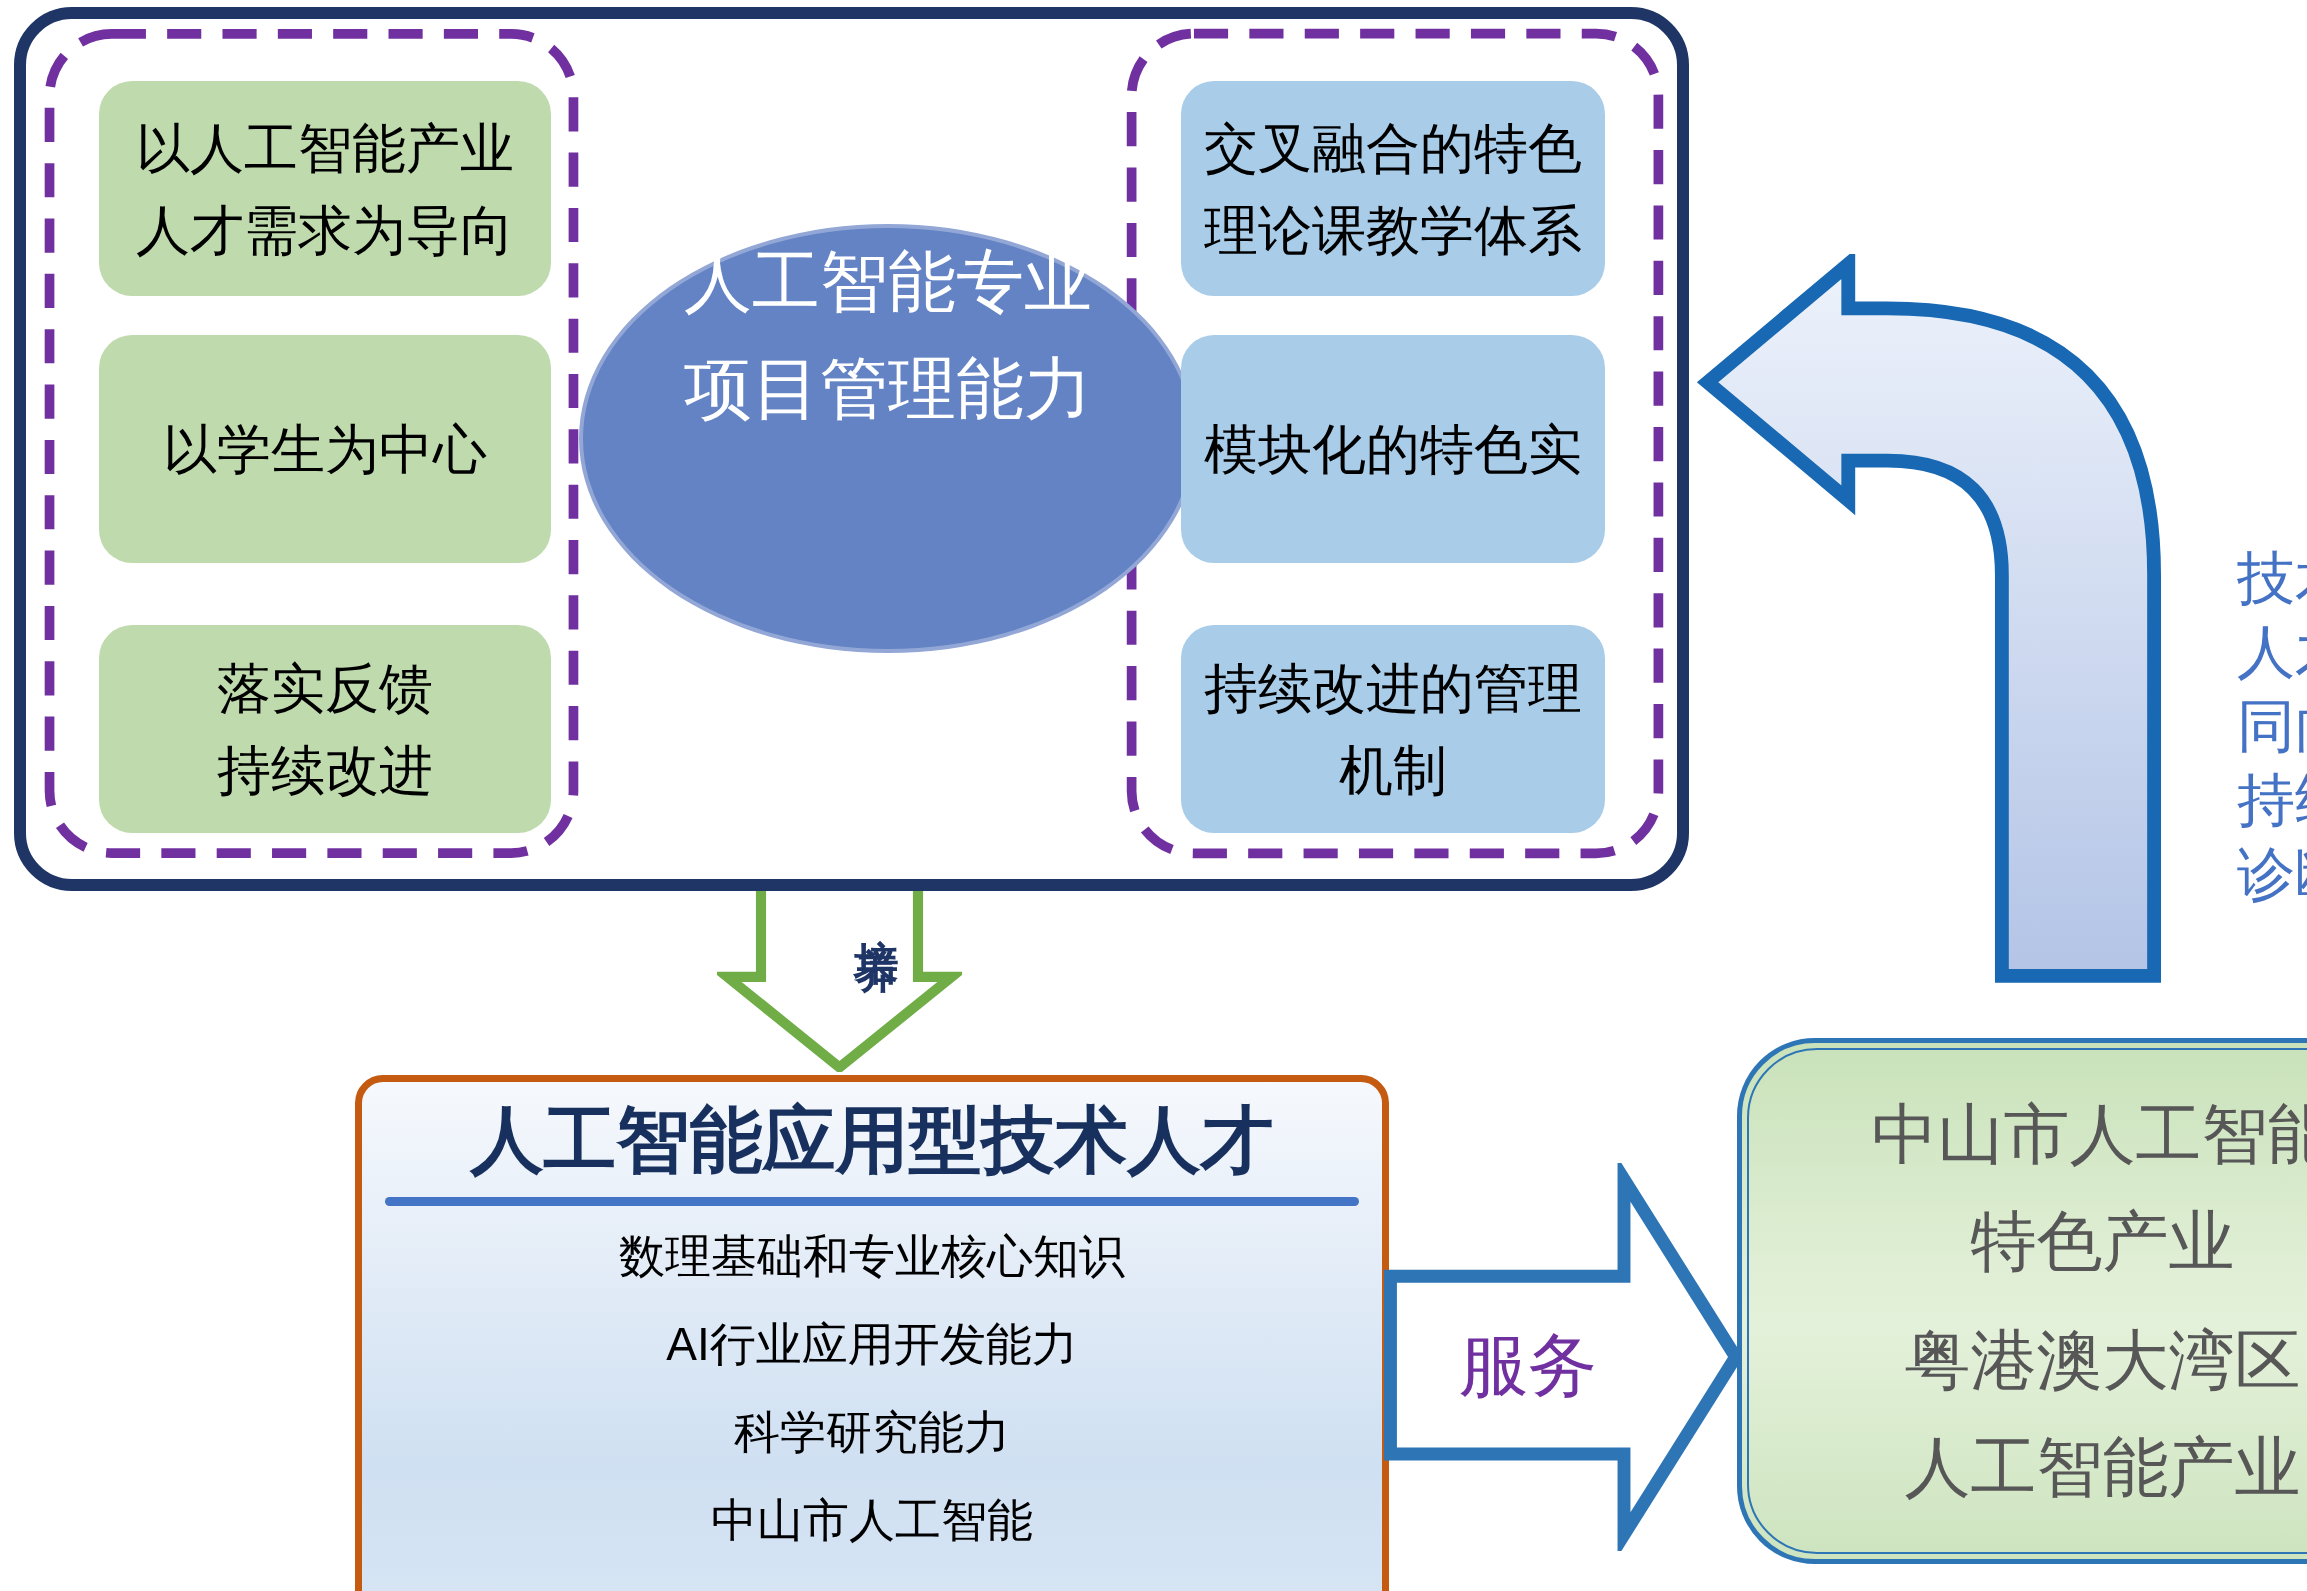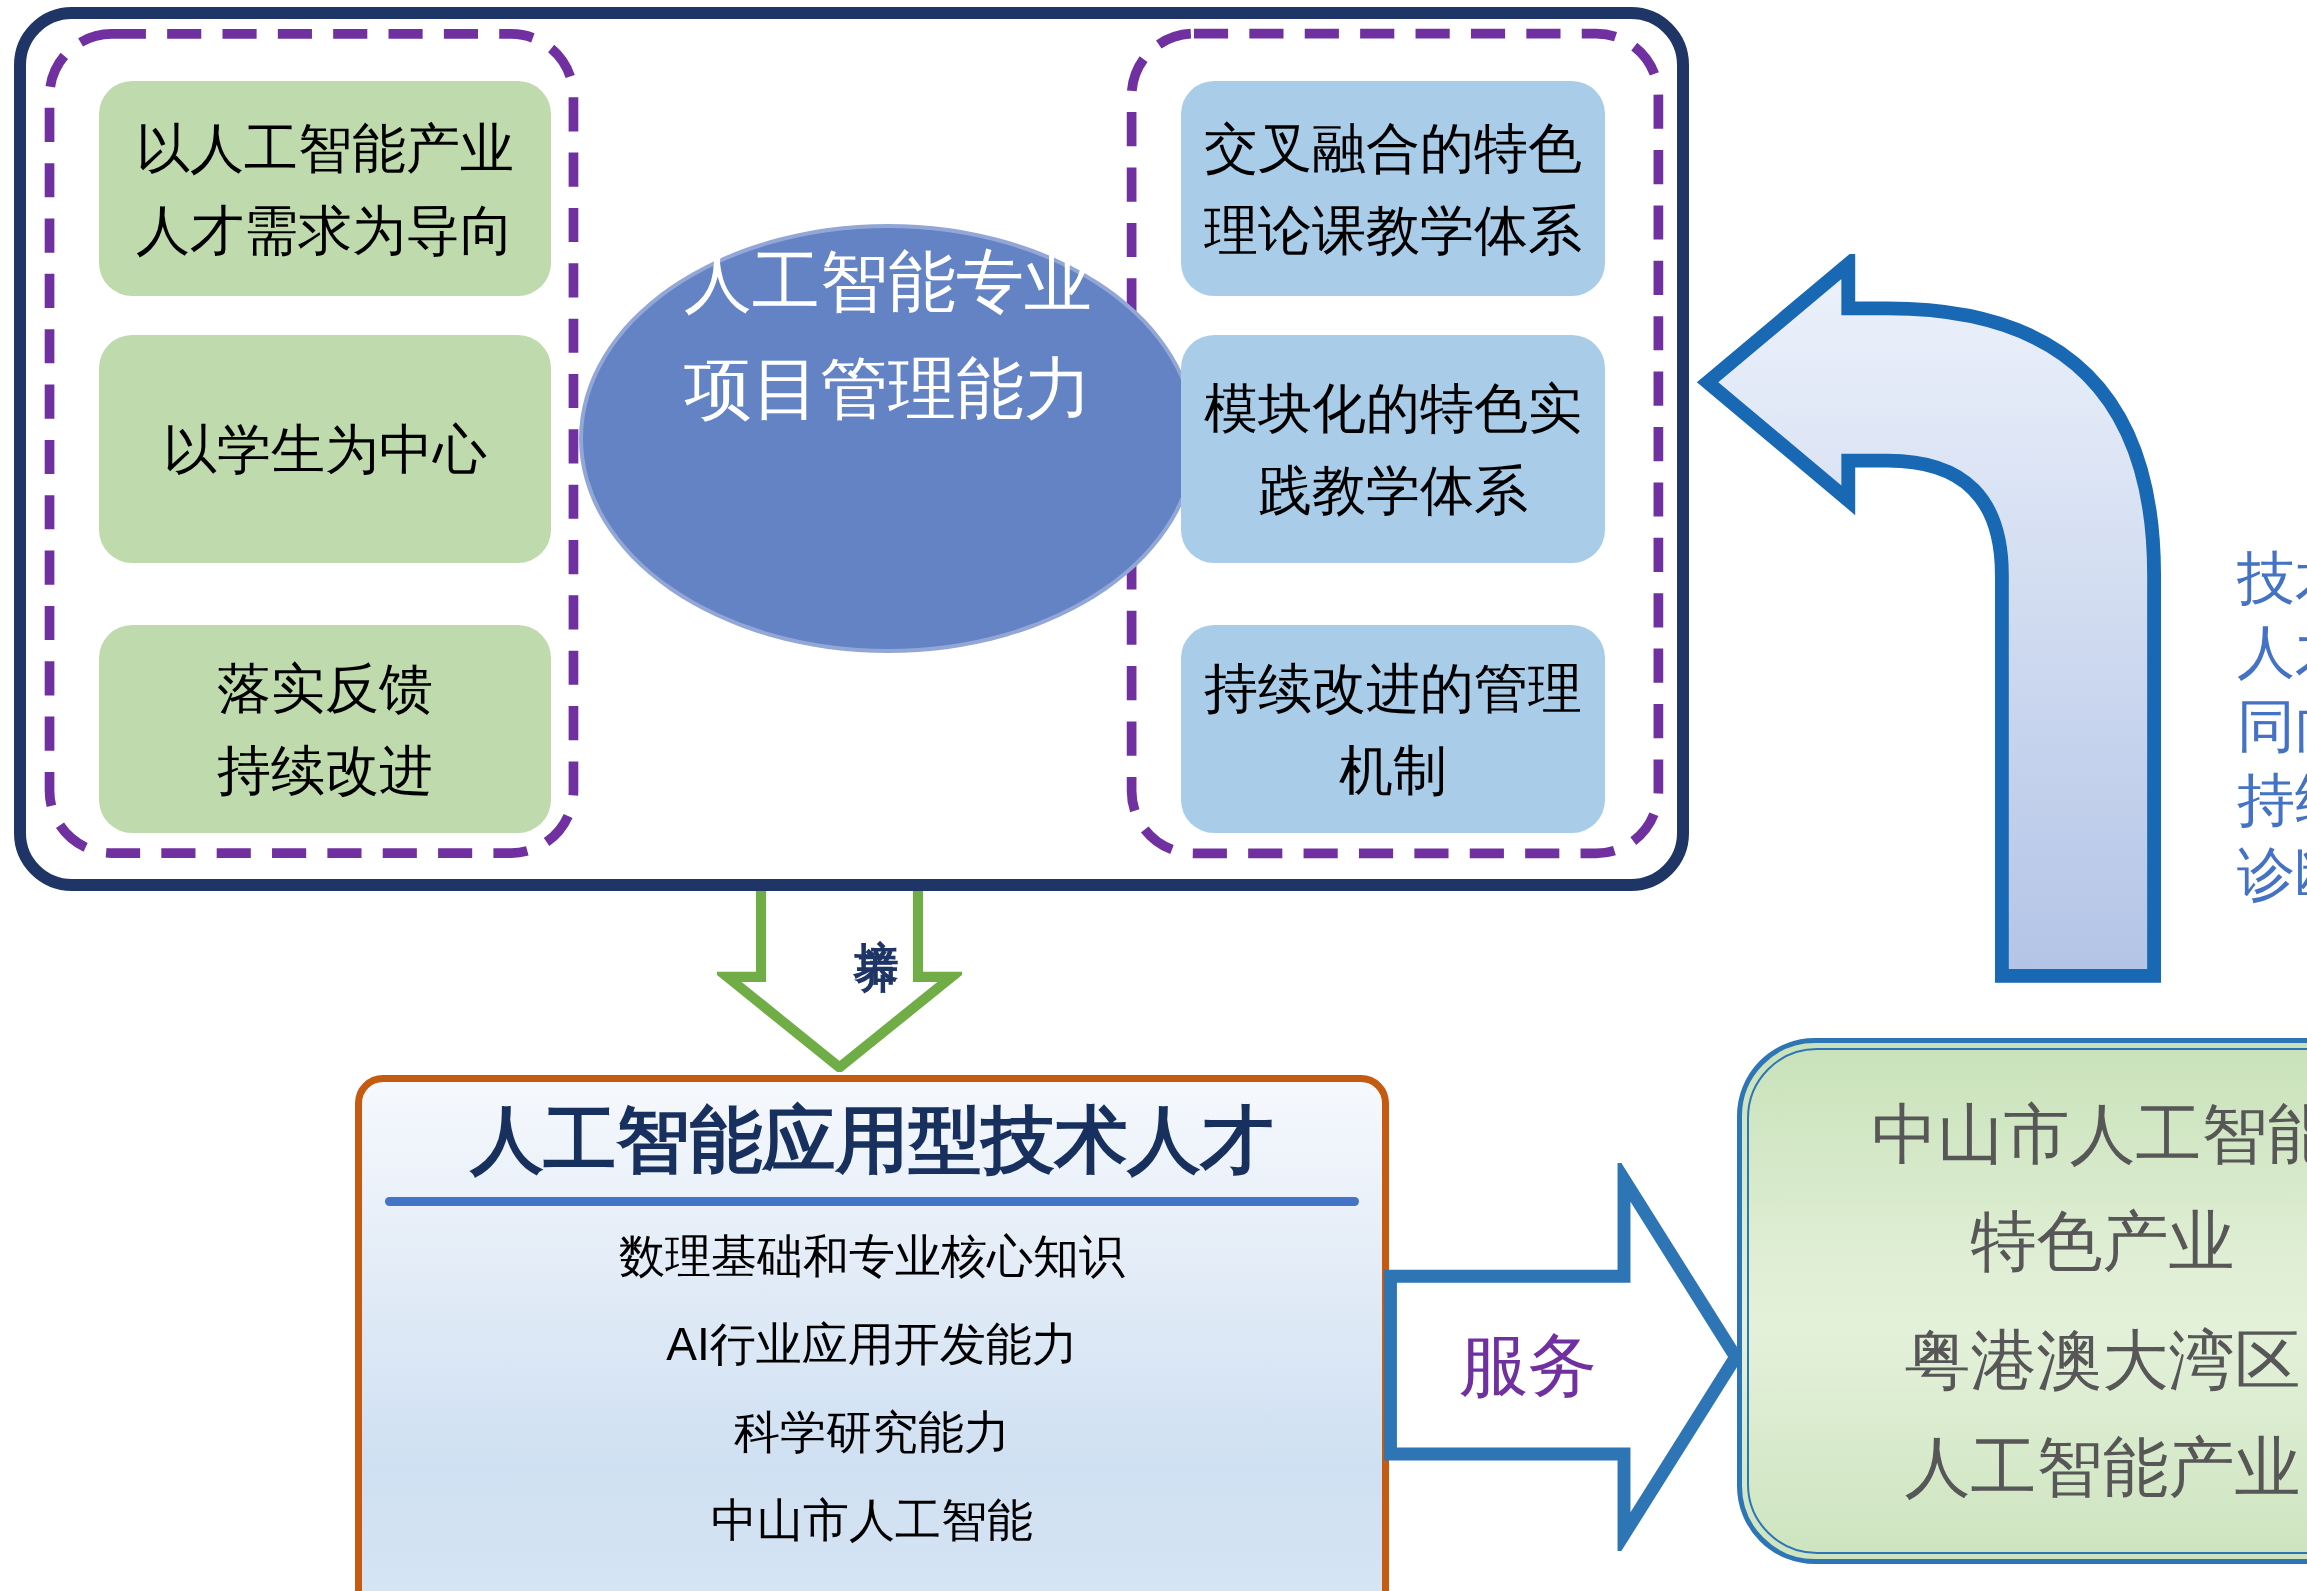--- a/index.html
+++ b/index.html
@@ -148,21 +148,20 @@
     <div>交叉融合的特色</div>
     <div>理论课教学体系</div>
   </div>
 
   <div class="abs pill green pos-r3">
     <div>落实反馈</div>
     <div>持续改进</div>
   </div>
   <div class="abs pill blue pos-r2">
     <div>模块化的特色实</div>
-    <div>践教学体系</div>
   </div>
   <div class="abs pill blue pos-r3">
     <div>持续改进的管理</div>
     <div>机制</div>
   </div>
 
   <svg class="abs cultivate-svg" viewBox="0 0 530 392">
     <path d="M 95 -40 L 95 186 L 22 186 L 265 382 L 508 186 L 435 186 L 435 -40 Z" fill="#ffffff" stroke="#70AD47" stroke-width="22" stroke-linejoin="miter"></path>
   </svg>
   <div class="abs cultivate-label">培养</div>

